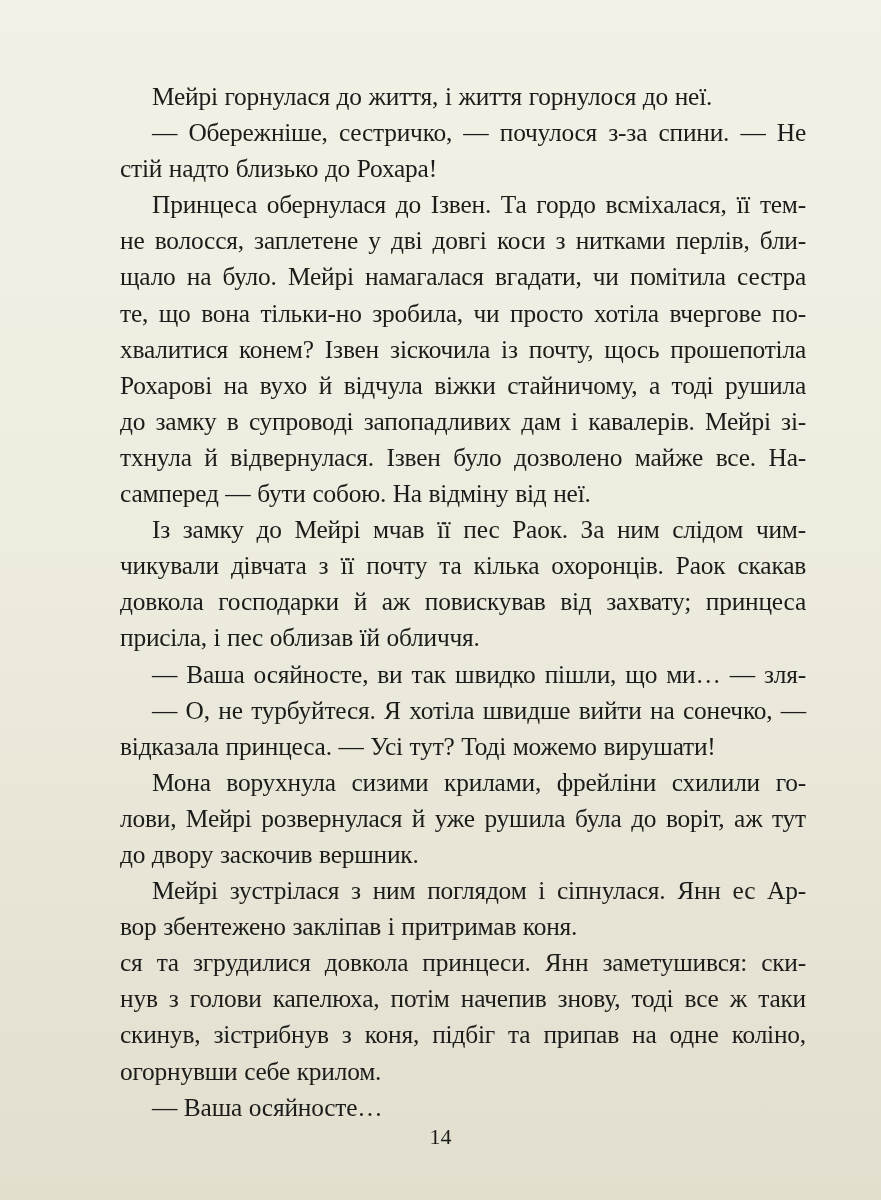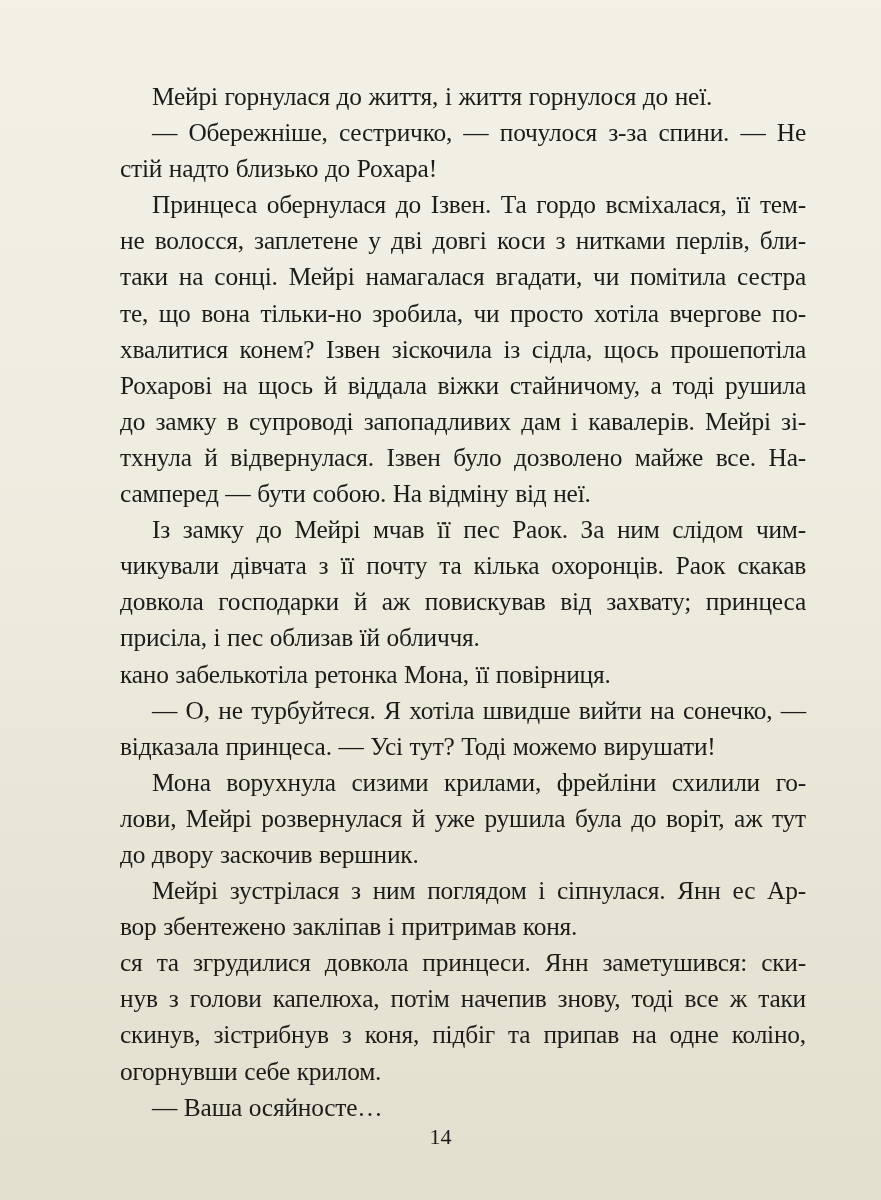--- a/index.html
+++ b/index.html
@@ -64,38 +64,38 @@
   </p>
 
   <p class="para">
     <span class="line first">— Обережніше, сестричко, — почулося з-за спини. — Не</span>
     <span class="line end">стій надто близько до Рохара!</span>
   </p>
 
   <p class="para">
     <span class="line first">Принцеса обернулася до Ізвен. Та гордо всміхалася, її тем-</span>
     <span class="line">не волосся, заплетене у дві довгі коси з нитками перлів, бли-</span>
-    <span class="line">таки на сонці. Мейрі намагалася вгадати, чи помітила сестра</span>
+    <span class="line">щало на було. Мейрі намагалася вгадати, чи помітила сестра</span>
     <span class="line">те, що вона тільки-но зробила, чи просто хотіла вчергове по-</span>
-    <span class="line">хвалитися конем? Ізвен зіскочила із сідла, щось прошепотіла</span>
-    <span class="line">Рохарові на щось й віддала віжки стайничому, а тоді рушила</span>
+    <span class="line">хвалитися конем? Ізвен зіскочила із почту, щось прошепотіла</span>
+    <span class="line">Рохарові на вухо й відчула віжки стайничому, а тоді рушила</span>
     <span class="line">до замку в супроводі запопадливих дам і кавалерів. Мейрі зі-</span>
     <span class="line">тхнула й відвернулася. Ізвен було дозволено майже все. На-</span>
     <span class="line end">самперед — бути собою. На відміну від неї.</span>
   </p>
 
   <p class="para">
     <span class="line first">Із замку до Мейрі мчав її пес Раок. За ним слідом чим-</span>
     <span class="line">чикували дівчата з її почту та кілька охоронців. Раок скакав</span>
     <span class="line">довкола господарки й аж повискував від захвату; принцеса</span>
     <span class="line end">присіла, і пес облизав їй обличчя.</span>
   </p>
 
   <p class="para">
-    <span class="line end">кано забелькотіла ретонка Мона, її повірниця.</span>
+    <span class="line first">— Ваша осяйносте, ви так швидко пішли, що ми… — зля-</span>
   </p>
 
   <p class="para">
     <span class="line first">— О, не турбуйтеся. Я хотіла швидше вийти на сонечко, —</span>
     <span class="line end">відказала принцеса. — Усі тут? Тоді можемо вирушати!</span>
   </p>
 
   <p class="para">
     <span class="line first">Мона ворухнула сизими крилами, фрейліни схилили го-</span>
     <span class="line">лови, Мейрі розвернулася й уже рушила була до воріт, аж тут</span>

